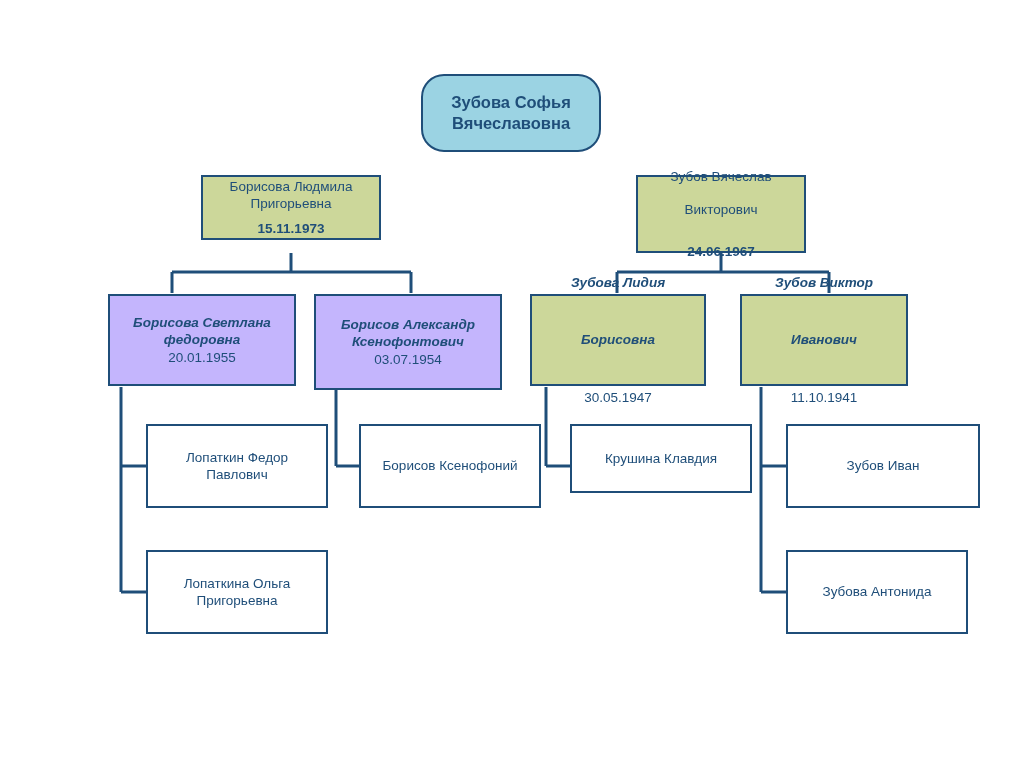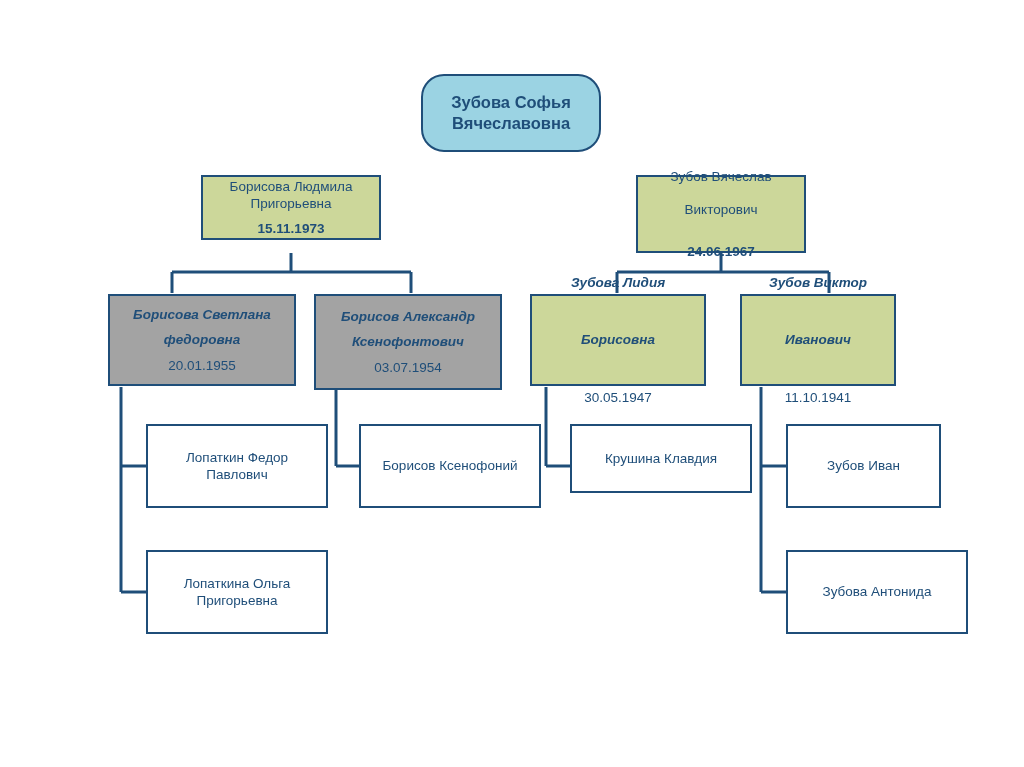--- a/index.html
+++ b/index.html
@@ -52,21 +52,21 @@
     background: #ccd79a;
     font-size: 13.5px;
     font-weight: normal;
   }
   .lvl-parent .dt { font-weight: bold; margin-top: 8px; }
 
   
   .lvl-gp { font-size: 13.5px; }
   .lvl-gp .nm { font-weight: bold; font-style: italic; }
   .lvl-gp .dt { font-weight: normal; font-style: normal; }
-  .fill-blue  { background: #a3a3a3; gap: 8px; }
+  .fill-blue  { background: #c4b5fd; }
   .fill-olive { background: #ccd79a; gap: 40px; }
 
   
   .lvl-leaf {
     background: #ffffff;
     font-size: 13.5px;
     font-weight: normal;
   }
 </style>
 </head>
@@ -131,21 +131,21 @@
     <span class="nm">Ксенофонтович</span>
     <span class="dt">03.07.1954</span>
   </div>
 
   <div class="node lvl-gp fill-olive" style="left:530px; top:294px; width:176px; height:92px;">
     <span class="nm">Зубова Лидия</span>
     <span class="nm">Борисовна</span>
     <span class="dt">30.05.1947</span>
   </div>
 
-  <div class="node lvl-gp fill-olive" style="left:740px; top:294px; width:156px; height:92px;">
+  <div class="node lvl-gp fill-olive" style="left:740px; top:294px; width:168px; height:92px;">
     <span class="nm">Зубов Виктор</span>
     <span class="nm">Иванович</span>
     <span class="dt">11.10.1941</span>
   </div>
 
   <div class="node lvl-leaf" style="left:146px; top:424px; width:182px; height:84px;">
     <span class="nm">Лопаткин Федор</span>
     <span class="nm">Павлович</span>
   </div>
 
@@ -155,21 +155,21 @@
   </div>
 
   <div class="node lvl-leaf" style="left:359px; top:424px; width:182px; height:84px;">
     <span class="nm">Борисов Ксенофоний</span>
   </div>
 
   <div class="node lvl-leaf" style="left:570px; top:424px; width:182px; height:69px;">
     <span class="nm">Крушина Клавдия</span>
   </div>
 
-  <div class="node lvl-leaf" style="left:786px; top:424px; width:155px; height:84px;">
+  <div class="node lvl-leaf" style="left:786px; top:424px; width:194px; height:84px;">
     <span class="nm">Зубов Иван</span>
   </div>
 
   <div class="node lvl-leaf" style="left:786px; top:550px; width:182px; height:84px;">
     <span class="nm">Зубова Антонида</span>
   </div>
 
 </div>
 
 </body></html>

